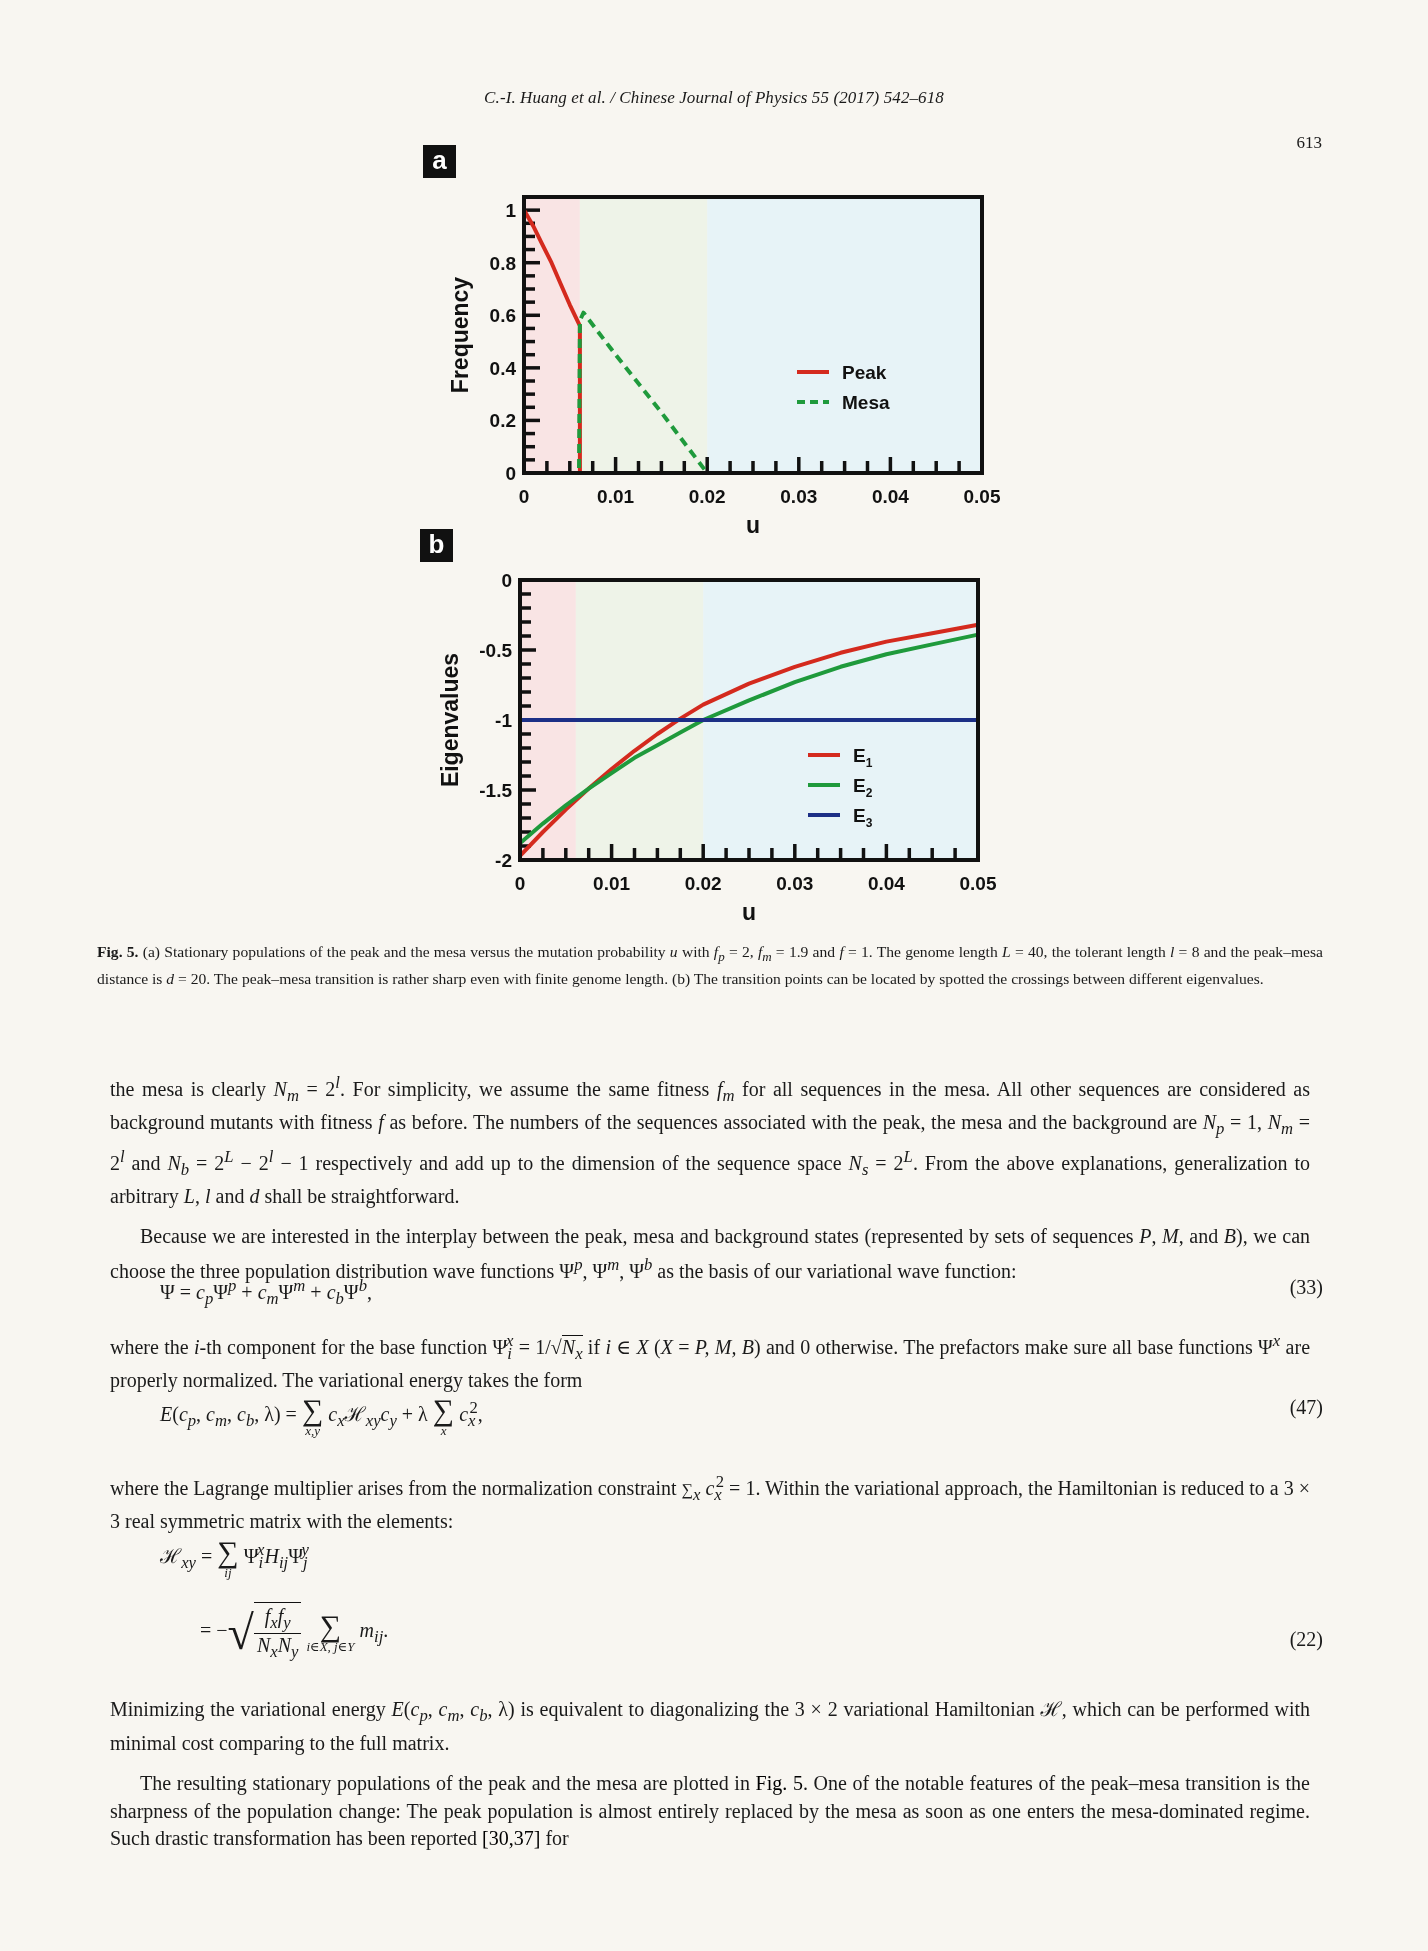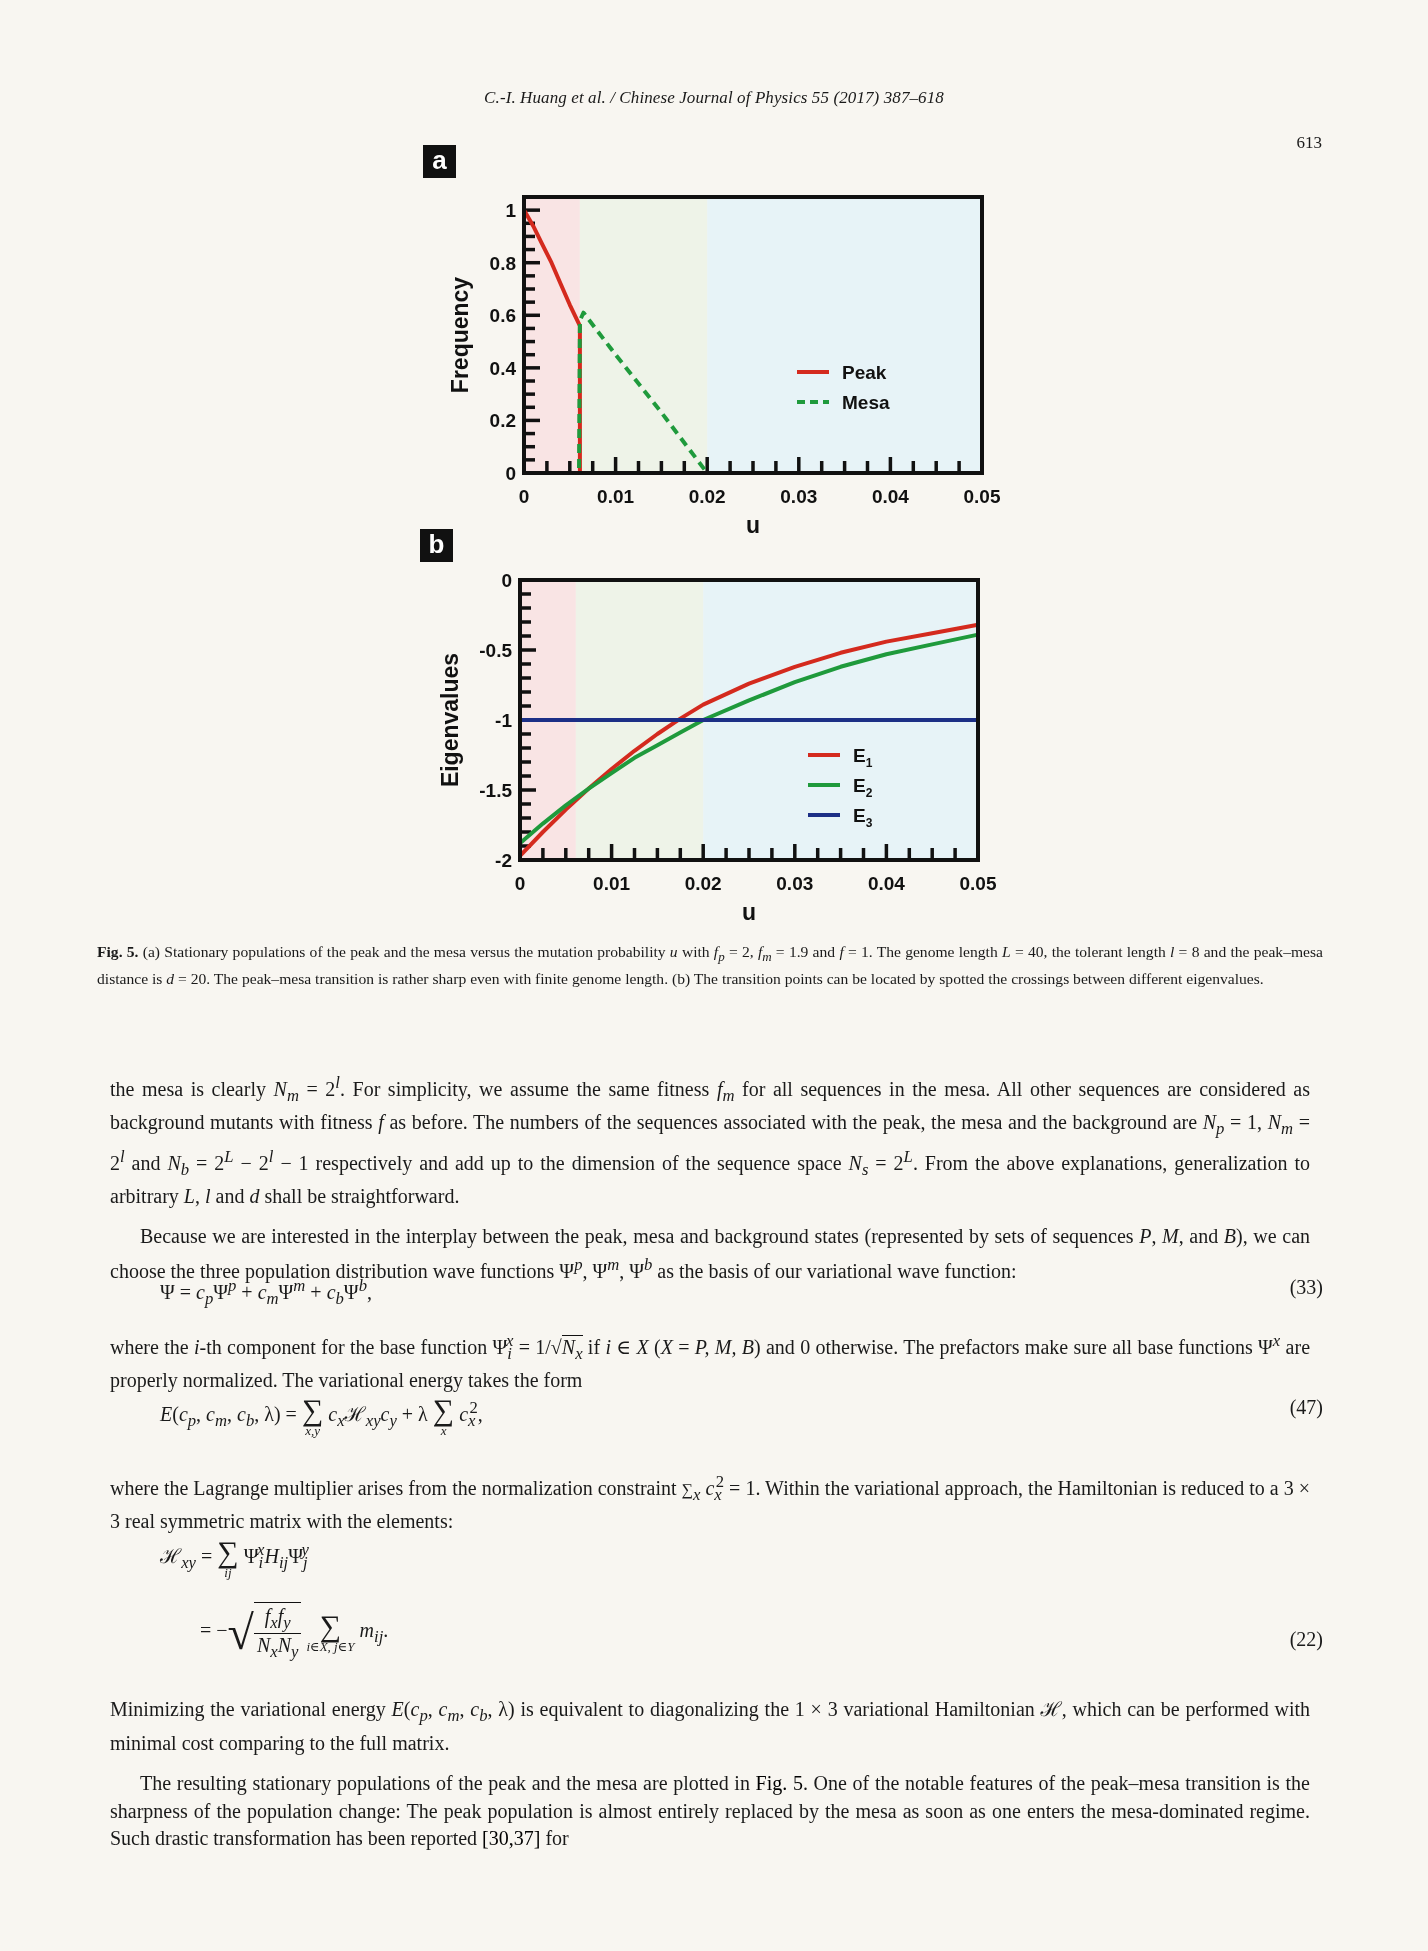--- a/index.html
+++ b/index.html
@@ -45,21 +45,21 @@
   .frac .num { display: block; border-bottom: 1px solid #111; padding: 0 3px; }
   .frac .den { display: block; padding: 0 3px; }
   .sqrt { display: inline-block; vertical-align: middle; }
   .sqrt .rad { font-size: 48px; vertical-align: middle; }
   .sqrt .radicand { display: inline-block; border-top: 1.5px solid #111; vertical-align: middle; padding-top: 2px; }
   .over { border-top: 1.2px solid #111; }
 </style>
 </head>
 <body>
 
-<div class="running-head">C.-I. Huang et al. / Chinese Journal of Physics 55 (2017) 387–618</div>
+<div class="running-head">C.-I. Huang et al. / Chinese Journal of Physics 55 (2017) 542–618</div>
 <div class="page-number">613</div>
 
 <div class="panel-tag" style="left:423px; top:145px;">a</div>
 <svg class="chart" id="chart-a" style="left:430px; top:180px;" width="580" height="370">
     <rect x="94" y="17" width="55.876000000000005" height="276" fill="#f9e4e4"></rect>
     <rect x="149.876" y="17" width="127.32399999999998" height="276" fill="#eef3e8"></rect>
     <rect x="277.2" y="17" width="274.8" height="276" fill="#e7f3f7"></rect>
     <line x1="94" y1="293" x2="94" y2="277" stroke="#111" stroke-width="3.5"></line>
     <line x1="116.9" y1="293" x2="116.9" y2="281" stroke="#111" stroke-width="3.5"></line>
     <line x1="139.8" y1="293" x2="139.8" y2="281" stroke="#111" stroke-width="3.5"></line>
@@ -229,15 +229,15 @@
   <p><span>where the Lagrange multiplier arises from the normalization constraint </span><span style="font-size:16px">∑</span><sub><i>x</i></sub> <i>c</i><sub><i>x</i></sub><sup style="margin-left:-6px">2</sup><span> = 1. Within the variational approach, the Hamiltonian is reduced to a 3 × 3 real symmetric matrix with the elements:</span></p>
 </div>
 
 <div class="equation" style="top:1530px; height:120px;">
   <span class="eq-content" style="top:0;">ℋ<sub><i>xy</i></sub> = <span class="underset"><span class="op">∑</span><span class="lim">ij</span></span> Ψ<sub><i>i</i></sub><sup style="margin-left:-6px"><i>x</i></sup><i>H</i><sub><i>ij</i></sub>Ψ<sub><i>j</i></sub><sup style="margin-left:-6px"><i>y</i></sup></span>
   <span class="eq-content" style="top:64px; left:40px;">= −<span class="sqrt"><span class="rad">√</span><span class="radicand"><span class="frac"><span class="num"><i>f</i><sub><i>x</i></sub><i>f</i><sub><i>y</i></sub></span><span class="den"><i>N</i><sub><i>x</i></sub><i>N</i><sub><i>y</i></sub></span></span></span></span> <span class="underset"><span class="op">∑</span><span class="lim">i∈X, j∈Y</span></span> <i>m</i><sub><i>ij</i></sub>.</span>
   <span class="eq-number" style="top:90px;">(22)</span>
 </div>
 
 <div class="body-text" style="top:1683px;">
-  <p><span>Minimizing the variational energy </span><i>E</i>(<i>c</i><sub><i>p</i></sub>, <i>c</i><sub><i>m</i></sub>, <i>c</i><sub><i>b</i></sub>, λ)<span> is equivalent to diagonalizing the 1 × 3 variational Hamiltonian </span><span>ℋ</span><span>, which can be performed with minimal cost comparing to the full matrix.</span></p>
+  <p><span>Minimizing the variational energy </span><i>E</i>(<i>c</i><sub><i>p</i></sub>, <i>c</i><sub><i>m</i></sub>, <i>c</i><sub><i>b</i></sub>, λ)<span> is equivalent to diagonalizing the 3 × 2 variational Hamiltonian </span><span>ℋ</span><span>, which can be performed with minimal cost comparing to the full matrix.</span></p>
   <p class="indent"><span>The resulting stationary populations of the peak and the mesa are plotted in </span><span class="link">Fig. 5</span><span>. One of the notable features of the peak–mesa transition is the sharpness of the population change: The peak population is almost entirely replaced by the mesa as soon as one enters the mesa-dominated regime. Such drastic transformation has been reported </span><span class="link">[30,37]</span><span> for</span></p>
 </div>
 
 </body></html>

